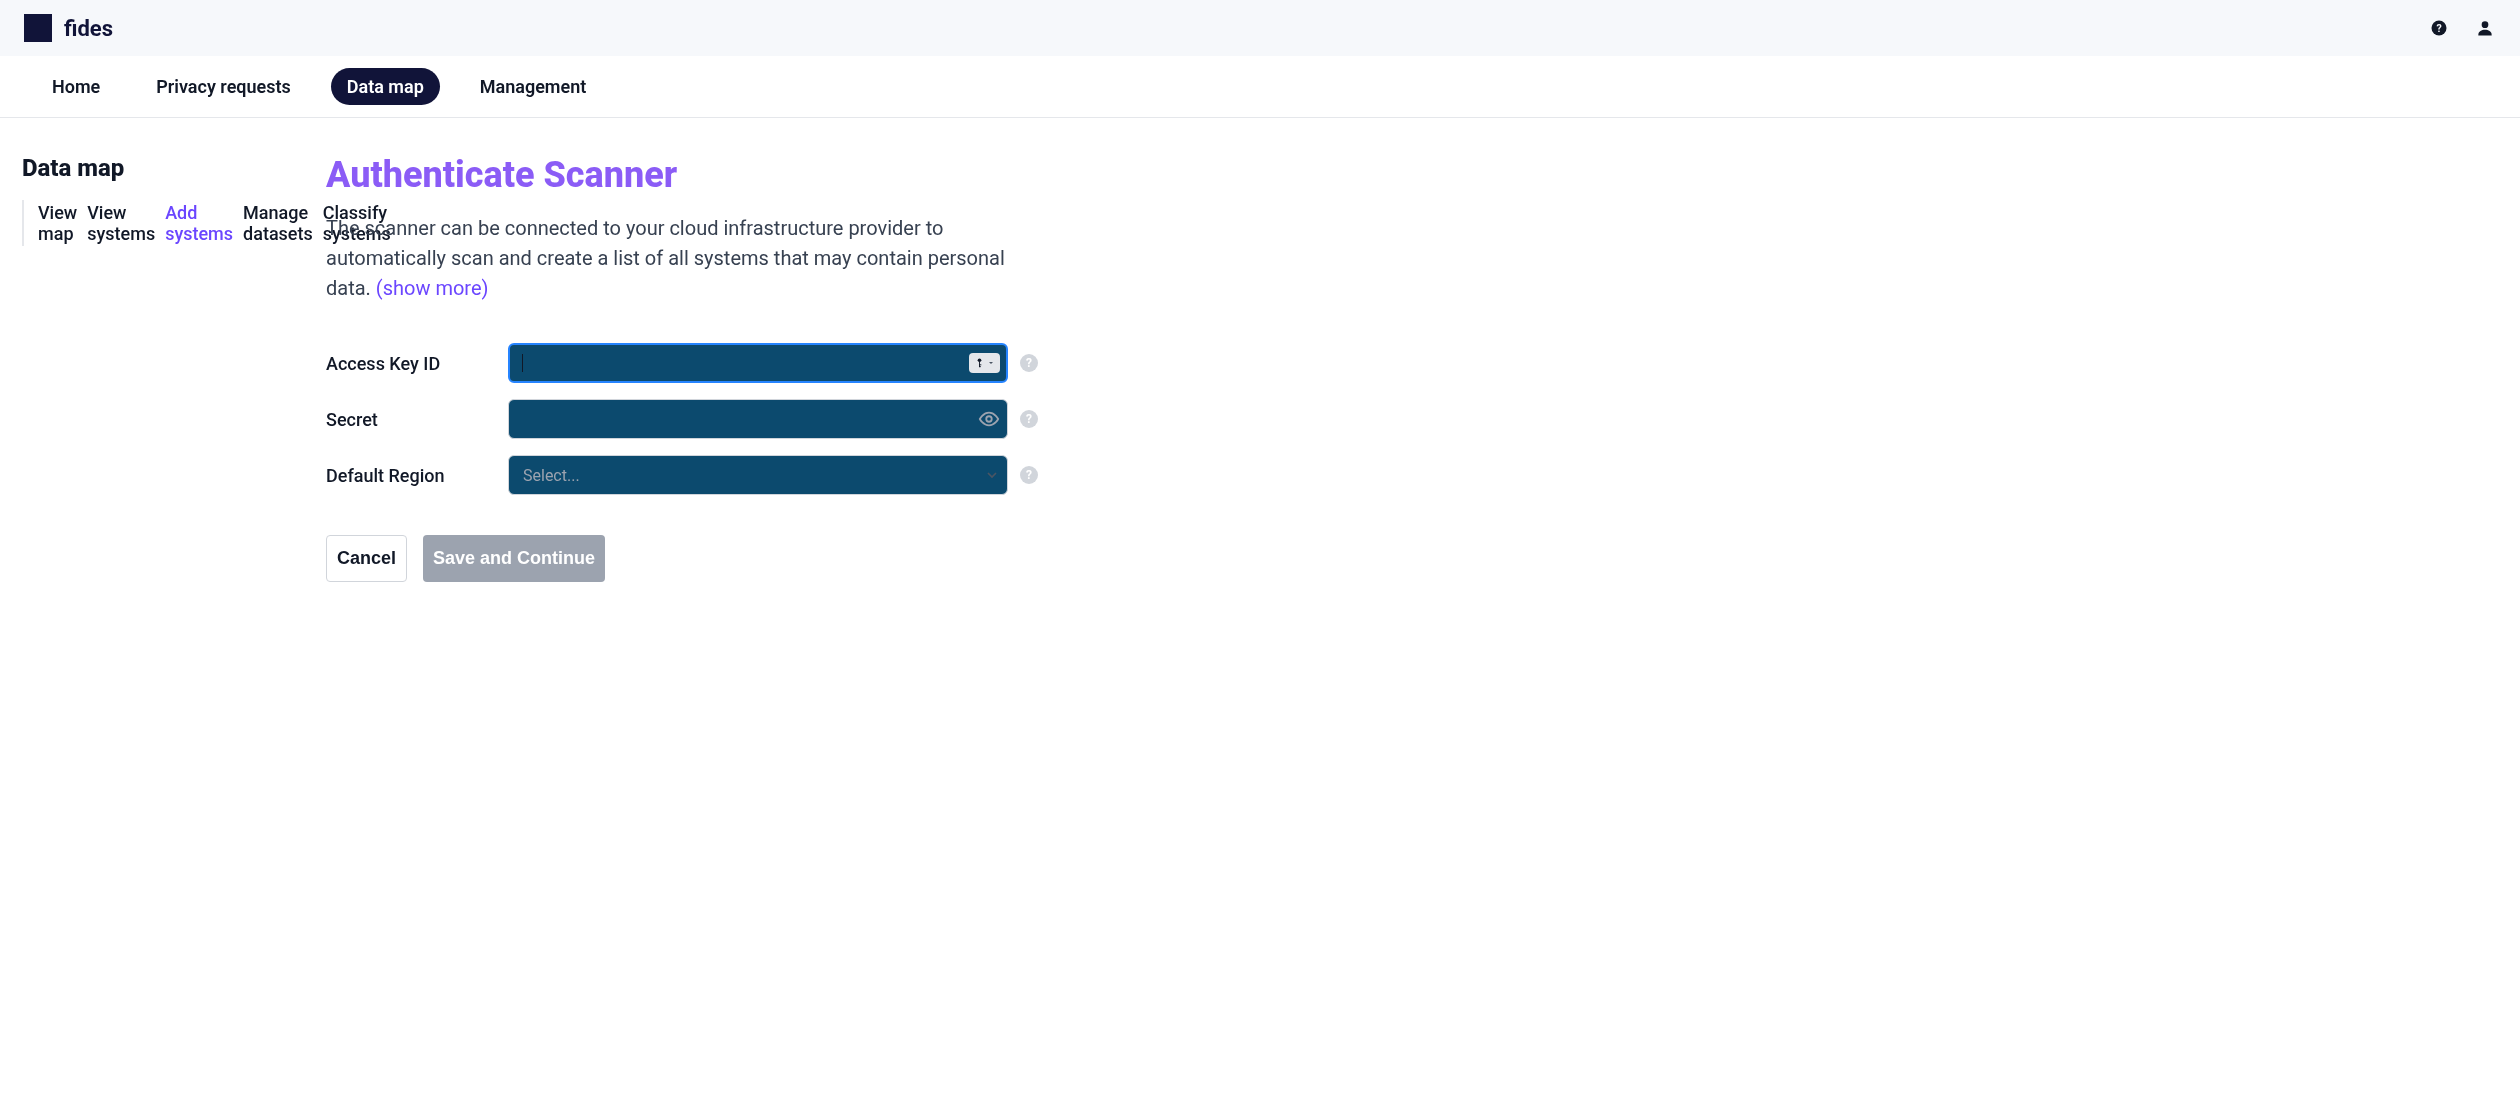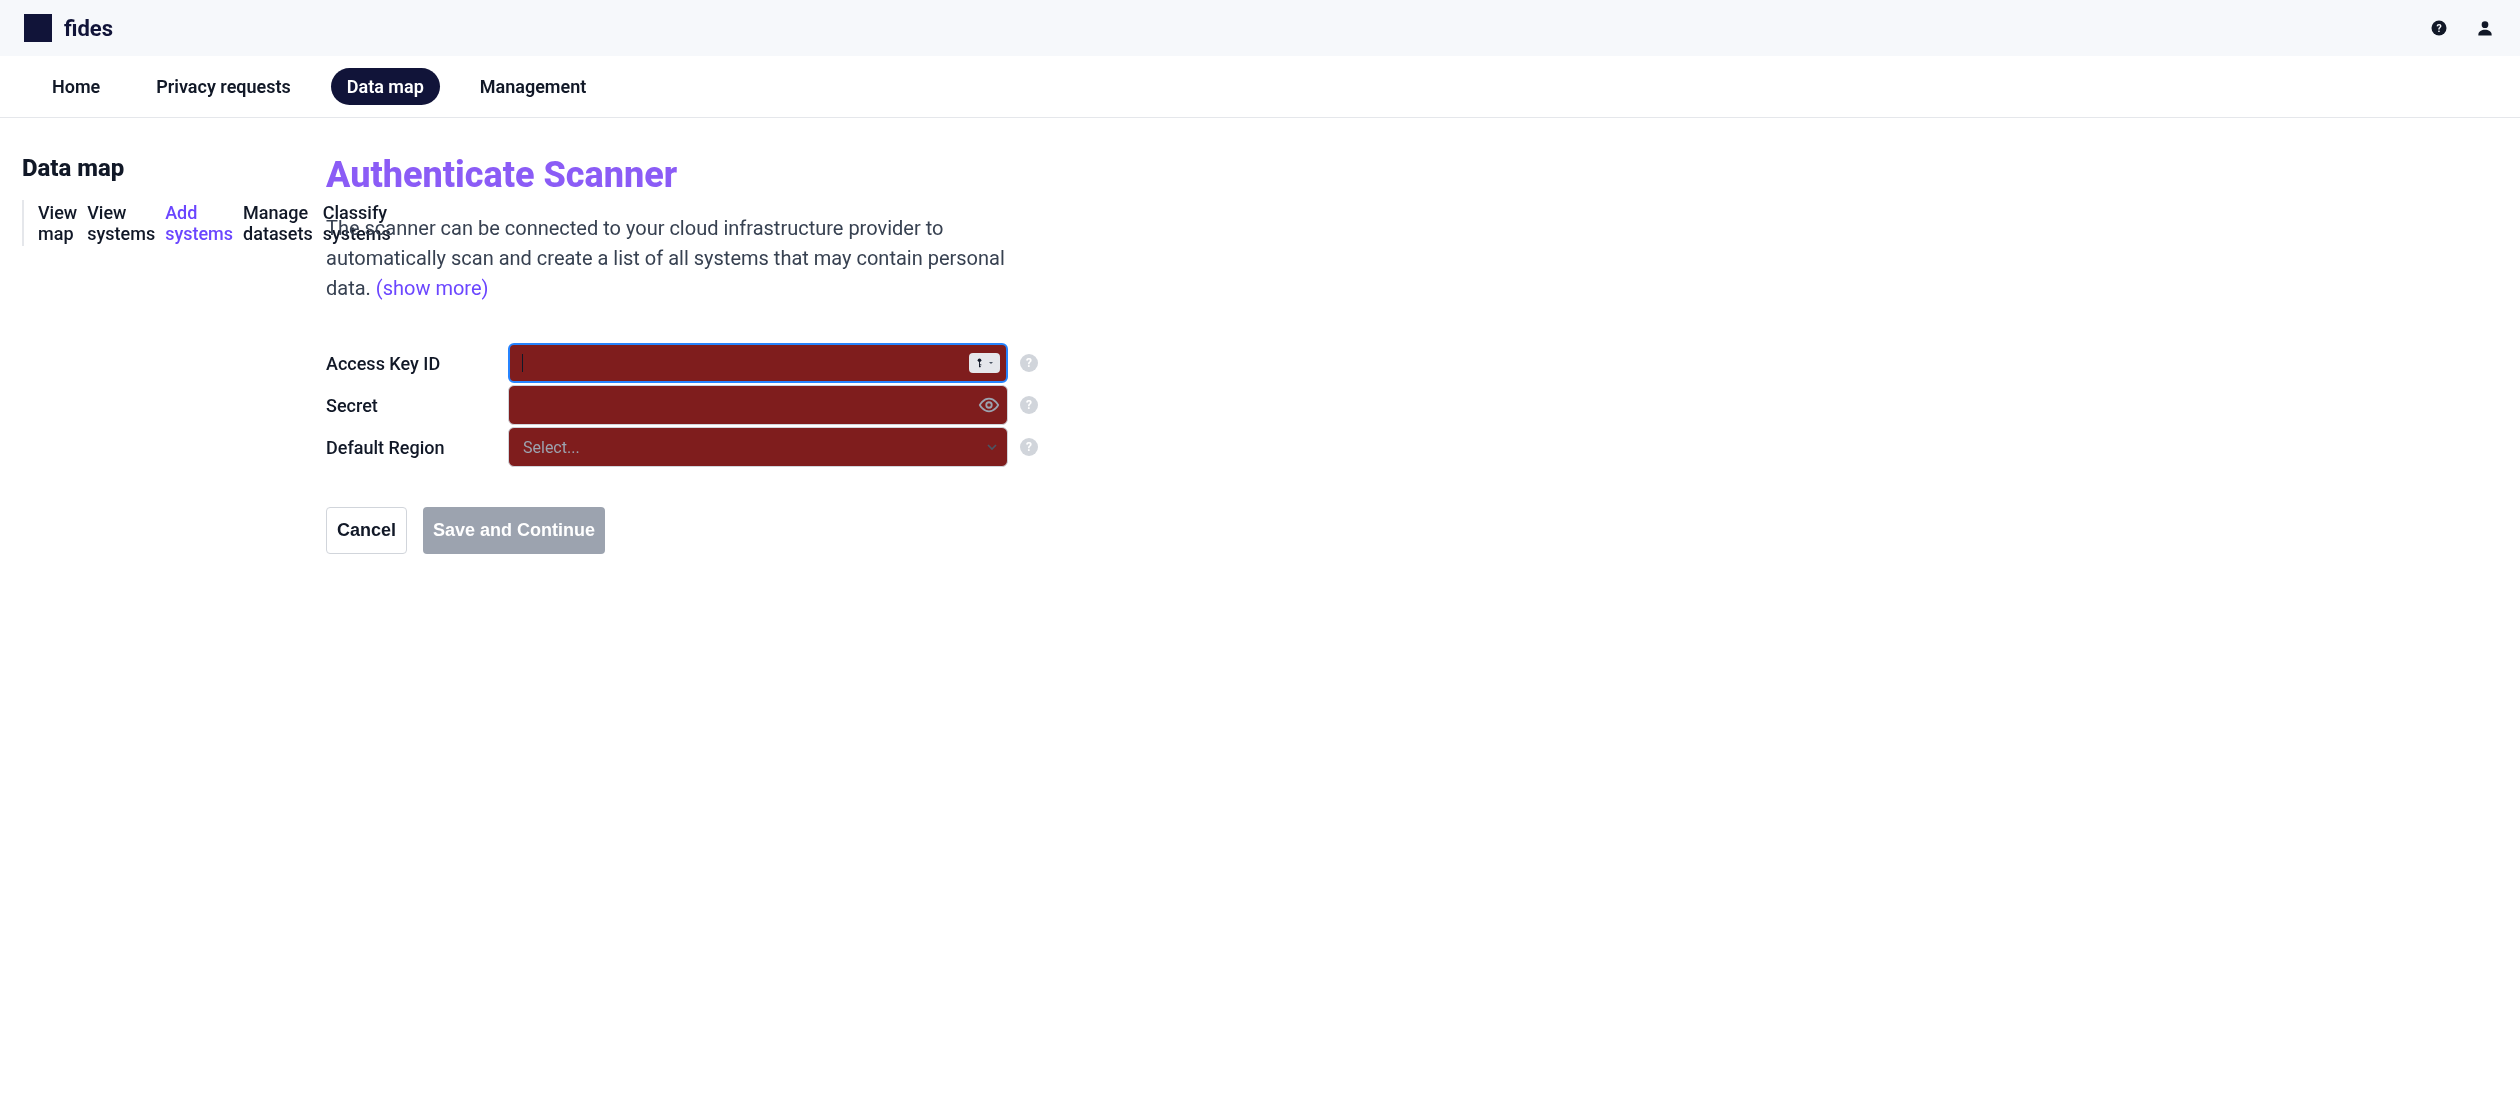--- a/index.html
+++ b/index.html
@@ -114,21 +114,21 @@
       max-width: 700px;
       margin-bottom: 40px;
     }
     .show-more {
       color: #6b46ff;
       cursor: pointer;
     }
     .form {
       display: flex;
       flex-direction: column;
-      gap: 2px;
+      gap: 16px;
     }
     .form-row {
       display: flex;
       align-items: center;
       gap: 12px;
     }
     .form-label {
       width: 170px;
       flex-shrink: 0;
       font-size: 18px;
@@ -140,21 +140,21 @@
       width: 500px;
     }
     .text-input, .select-input {
       width: 100%;
       height: 40px;
       border: 1px solid #d1d5db;
       border-radius: 6px;
       padding: 8px 56px 8px 14px;
       font-size: 16px;
       color: #111827;
-      background: #7f1d1d;
+      background: #0c4a6e;
     }
     .text-input.focused {
       border: 2px solid #2684ff;
       outline: none;
     }
     .text-input::placeholder, .select-placeholder {
       color: #9ca3af;
     }
     .select-input {
       display: flex;

